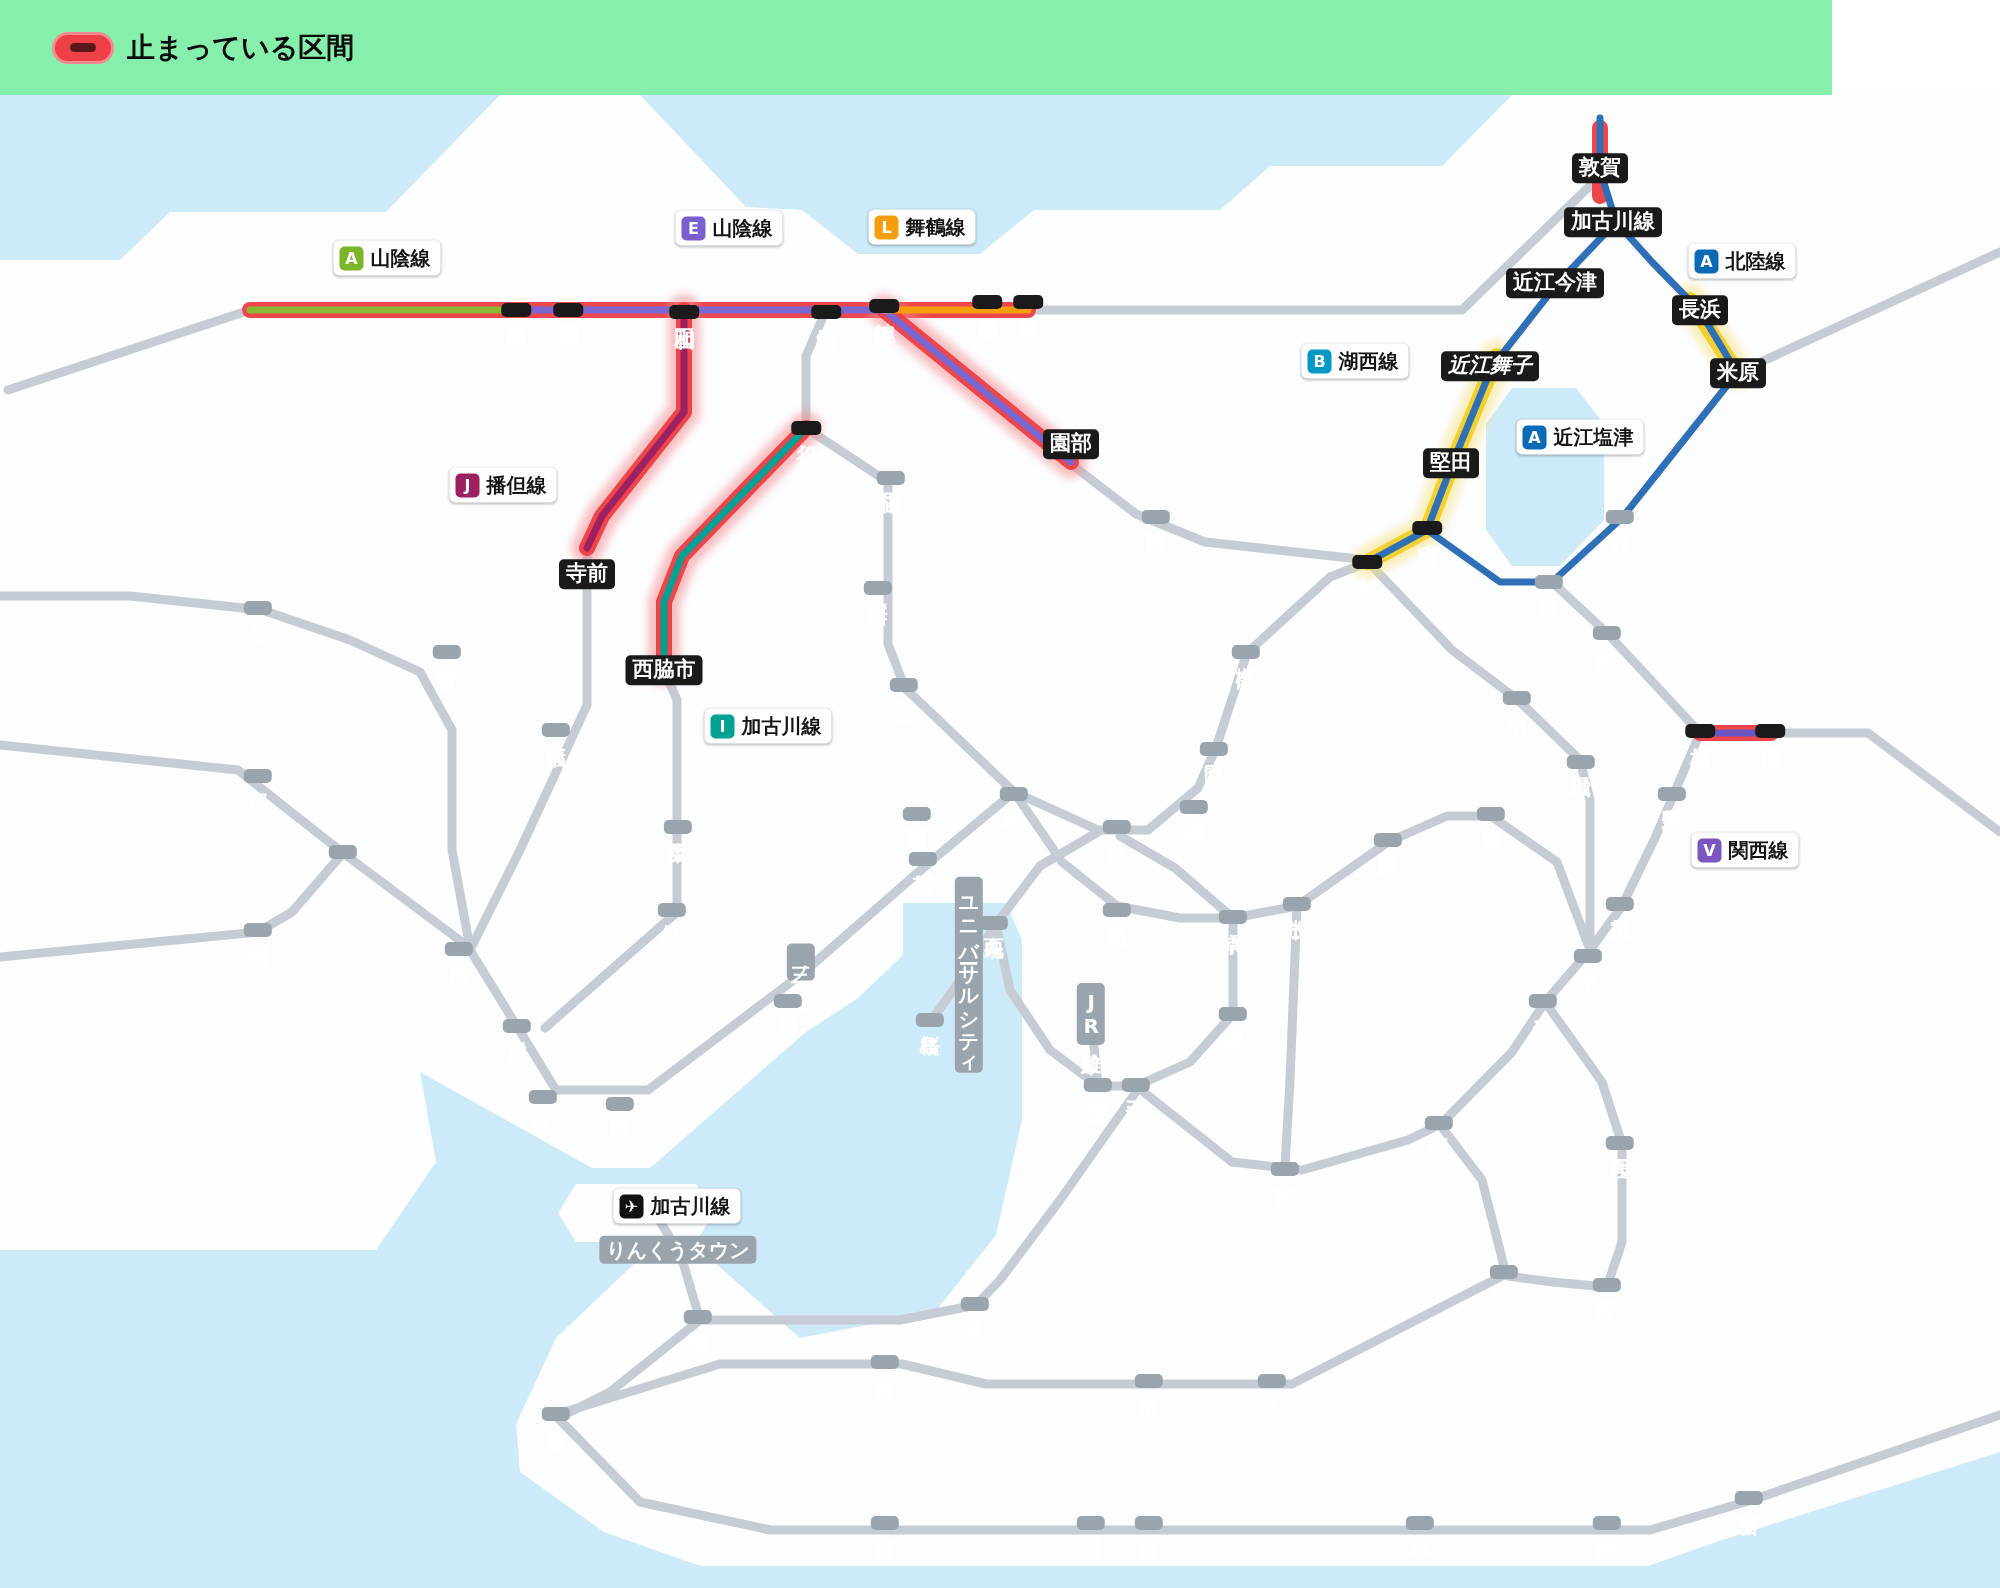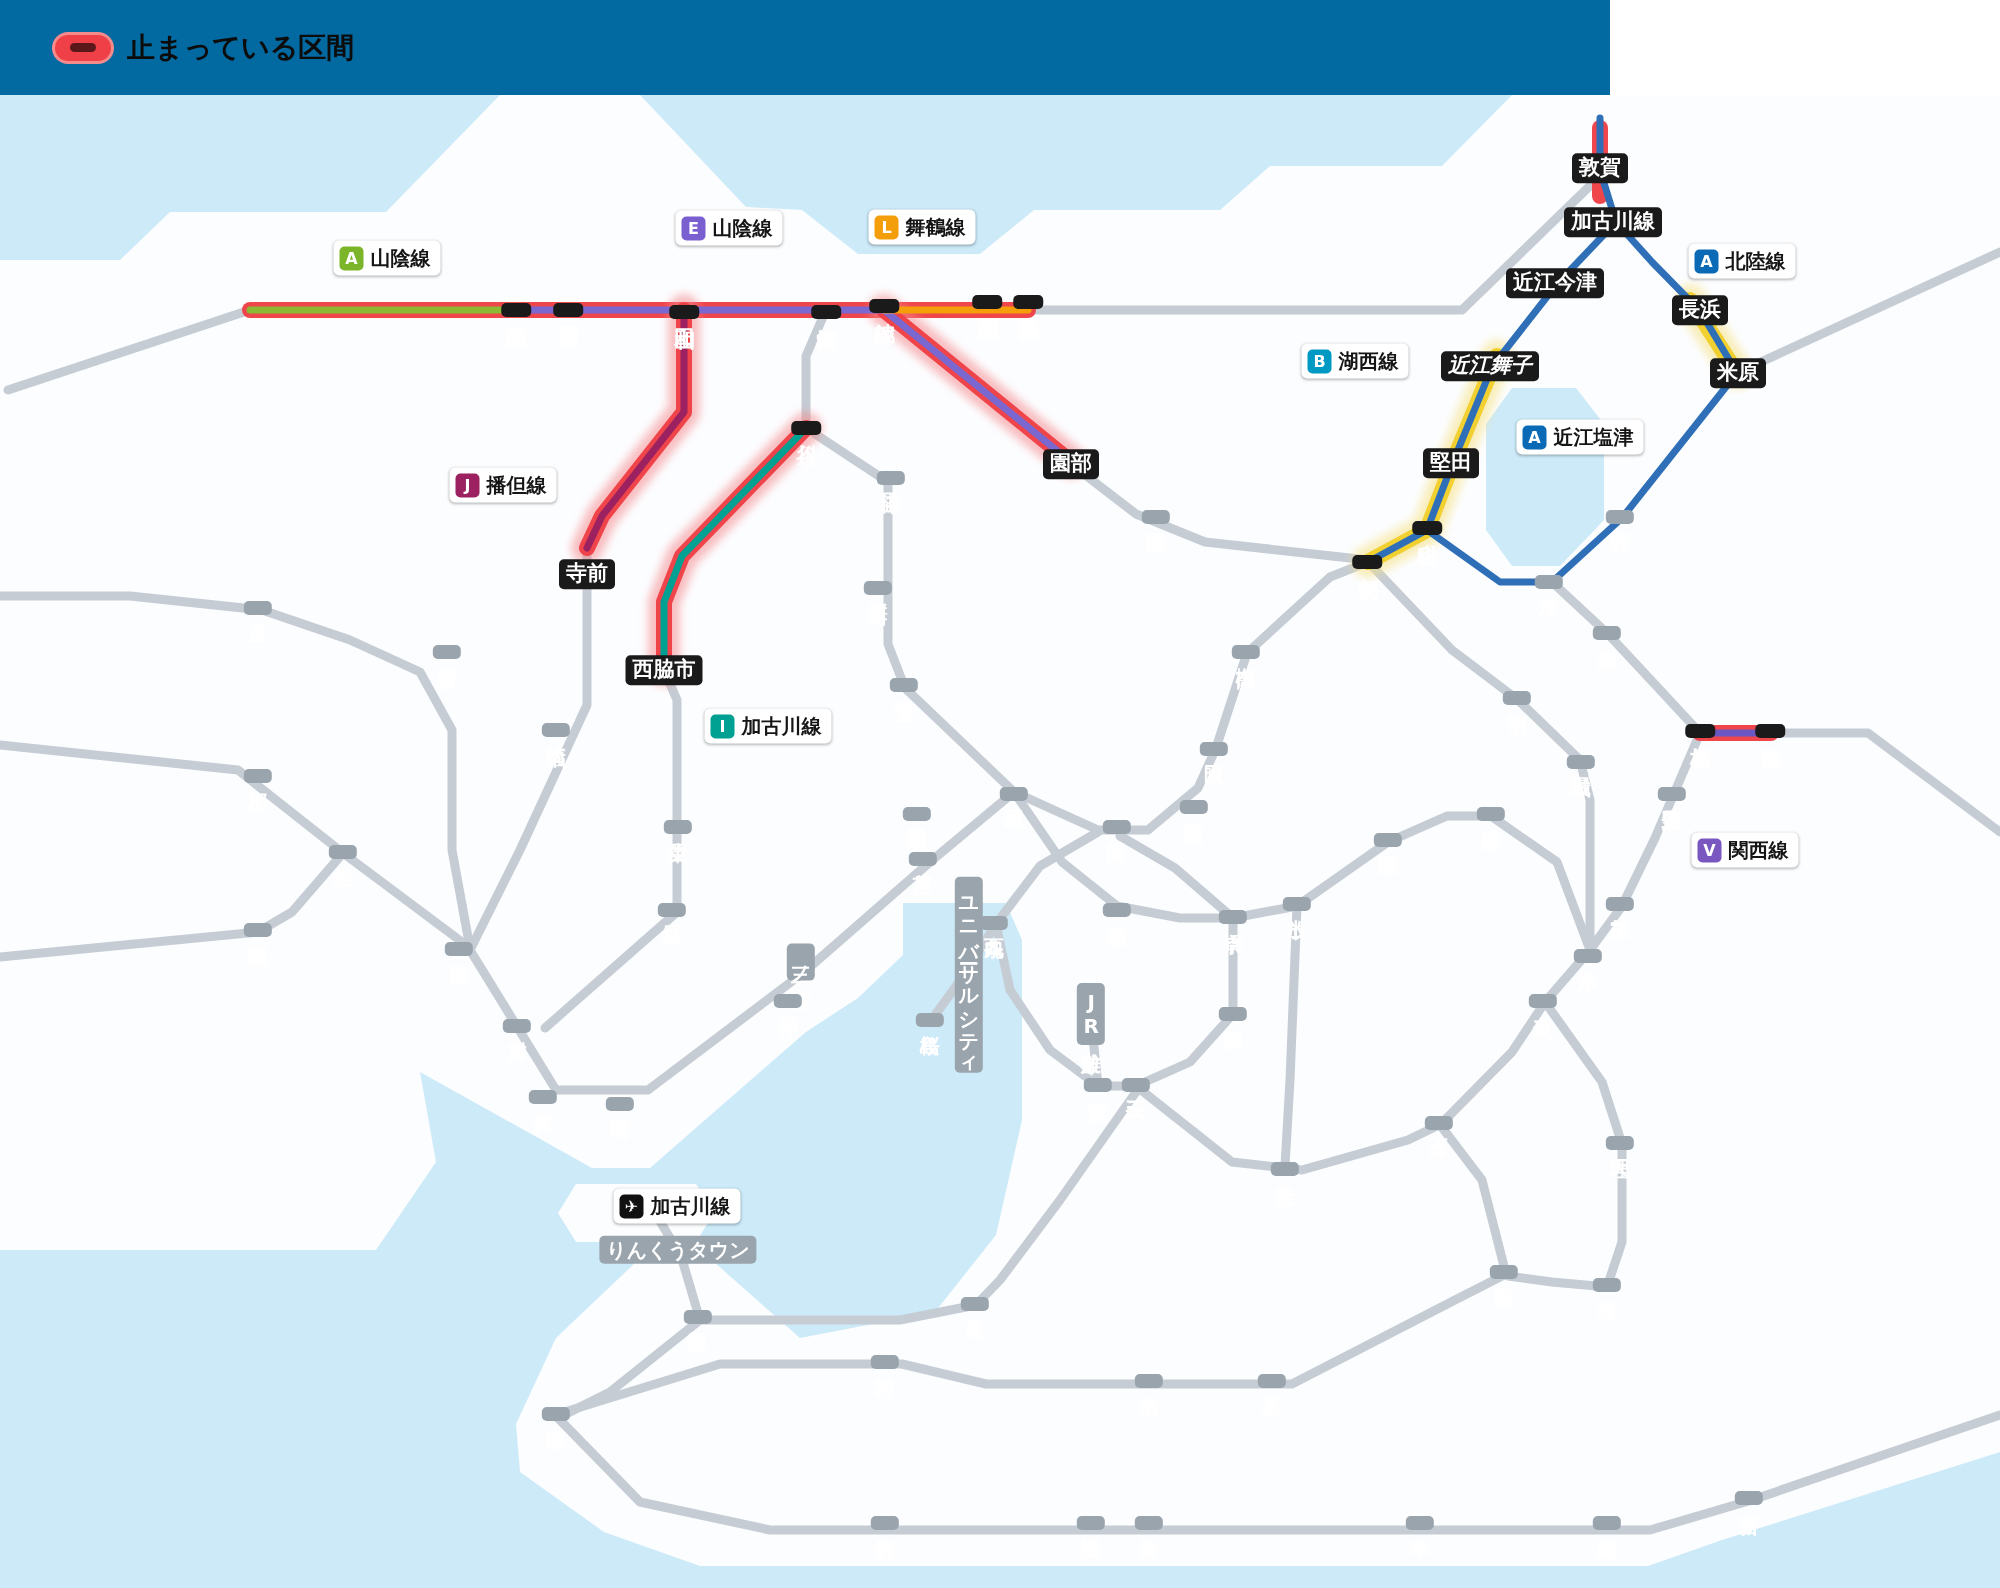--- a/index.html
+++ b/index.html
@@ -34,21 +34,21 @@
   .st.n{background:var(--station-bg)}
   .st.s{background:var(--station-stopped-bg);font-size:21px}
 
   .badge{position:absolute;transform:translate(-50%,-50%);display:flex;align-items:center;gap:7px;
          background:#fff;border-radius:6px;padding:4px 10px 4px 6px;font-weight:bold;
          box-shadow:0 1px 3px rgba(0,0,0,.28);white-space:nowrap}
   .badge .sq{width:24px;height:24px;border-radius:5px;color:#fff;display:flex;
              align-items:center;justify-content:center;font-size:16px;font-weight:bold;flex:0 0 auto}
   .badge .nm{font-size:20px;color:#151515}
 
-  .legend{position:absolute;left:0;top:0;width:1610px;height:95px;background:#0369a1;z-index:3}
+  .legend{position:absolute;left:0;top:0;width:1832px;height:95px;background:#86efac;z-index:3}
   .legend-item{position:absolute;top:0;height:95px;display:flex;align-items:center;gap:16px}
   .pill{width:56px;height:26px;border-radius:13px;display:flex;align-items:center;justify-content:center;flex:0 0 auto}
   .pill-stopped{background:var(--stopped);box-shadow:0 0 0 3px var(--stopped-halo)}
   .pill-delayed{background:var(--delayed);box-shadow:0 0 0 3px var(--delayed-halo)}
   .pill-core{width:26px;height:9px;border-radius:5px;background:rgba(0,0,0,.62)}
   .legend-text{font-size:28px;font-weight:bold;color:#0c0c0c}
   .legend-suffix{font-size:20px;font-weight:bold;color:#0c0c0c}
 </style>
 </head>
 <body>
@@ -138,21 +138,21 @@
   <div class="labels">
     <div>
         <div class="st v s" style="left: 516px; top: 310px;">城崎温泉</div>
         <div class="st v s" style="left: 568px; top: 310px;">豊岡</div>
         <div class="st v s" style="left: 684px; top: 312px;">和田山</div>
         <div class="st v s" style="left: 826px; top: 312px;">福知山</div>
         <div class="st v s" style="left: 884px; top: 306px;">綾部</div>
         <div class="st v s" style="left: 987px; top: 302px;">西舞鶴</div>
         <div class="st v s" style="left: 1028px; top: 302px;">東舞鶴</div>
         <div class="st v s" style="left: 806px; top: 428px;">谷川</div>
-        <div class="st h s" style="left: 1071px; top: 464px;">園部</div>
+        <div class="st h s" style="left: 1071px; top: 444px;">園部</div>
         <div class="st h s" style="left: 587px; top: 548px; margin-top: 26px;">寺前</div>
         <div class="st h s" style="left: 664px; top: 670px;">西脇市</div>
         <div class="st h s" style="left: 1600px; top: 168px;">敦賀</div>
         <div class="st h s" style="left: 1613px; top: 222px;">加古川線</div>
         <div class="st h s" style="left: 1555px; top: 283px;">近江今津</div>
         <div class="st h s" style="left: 1490px; top: 366px; font-style: italic;">近江舞子</div>
         <div class="st h s" style="left: 1700px; top: 310px;">長浜</div>
         <div class="st h s" style="left: 1738px; top: 373px; font-family: Liberation Serif, serif;">米原</div>
         <div class="st h s" style="left: 1451px; top: 463px;">堅田</div>
         <div class="st v s" style="left: 1427px; top: 528px;">山科</div>

